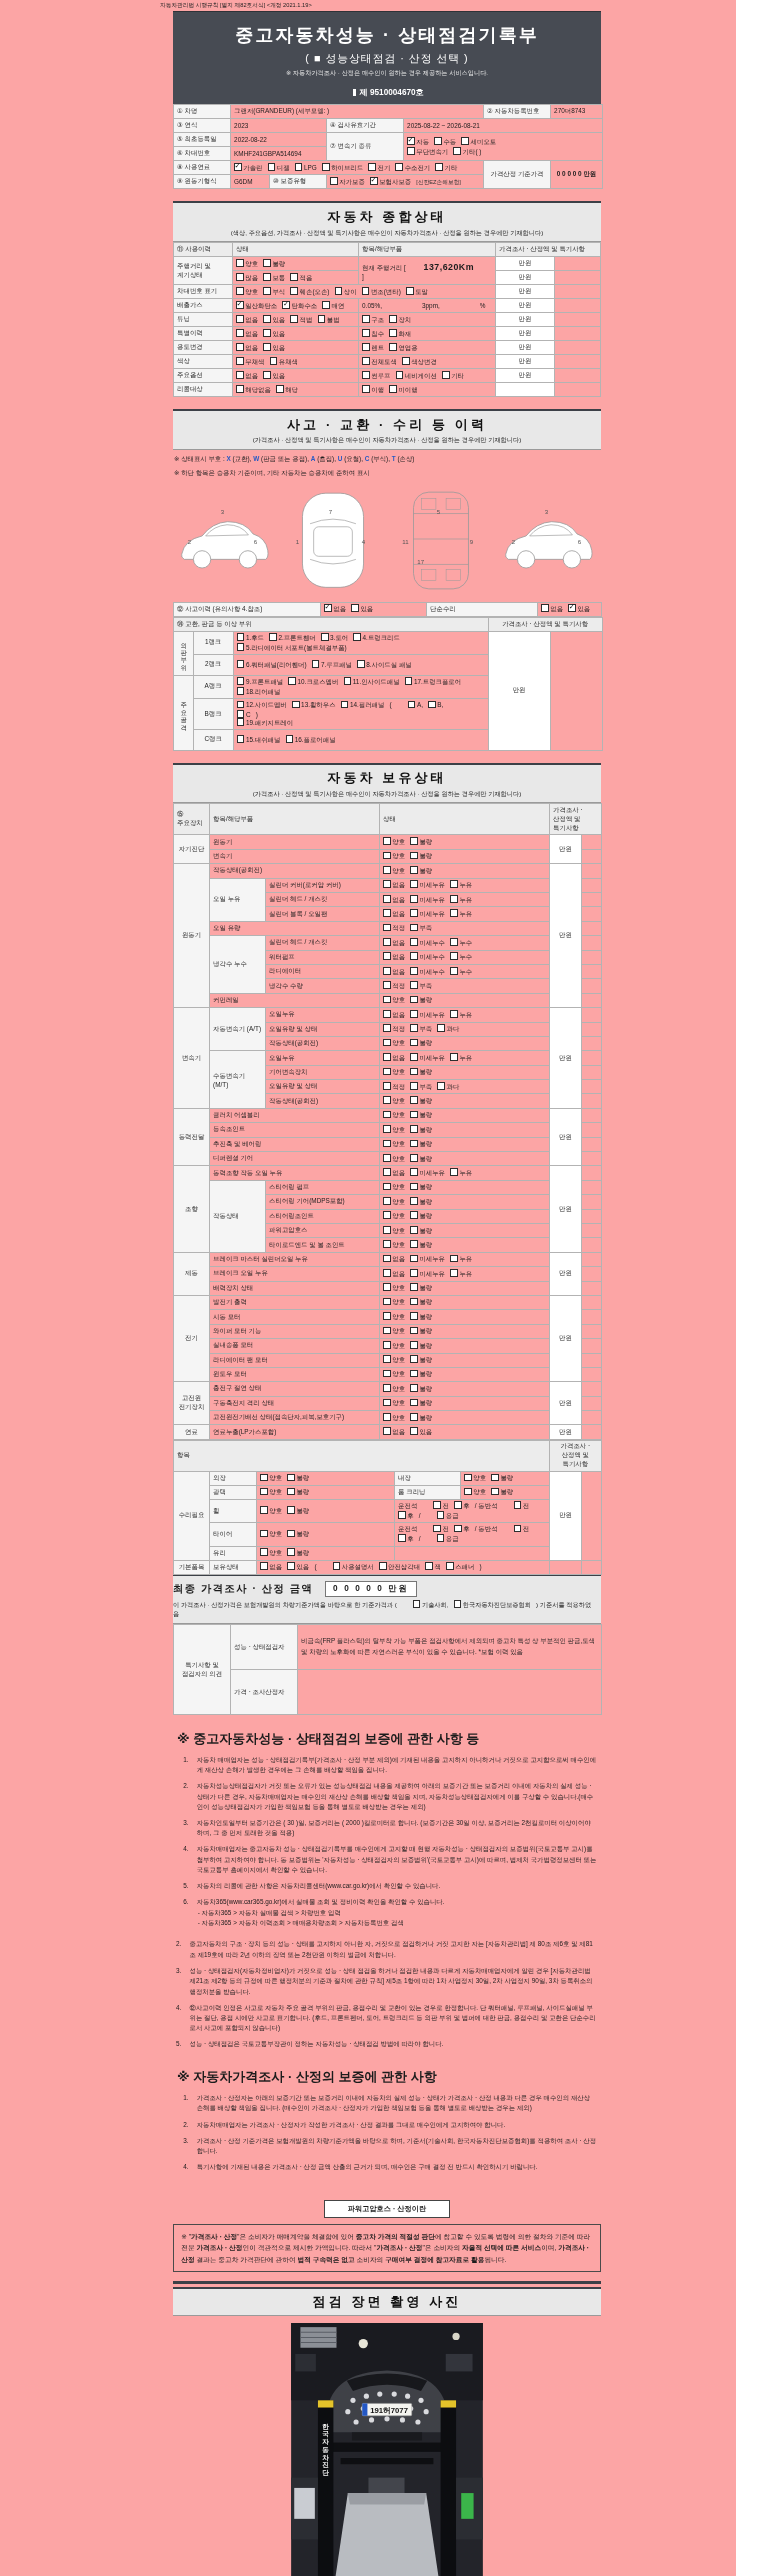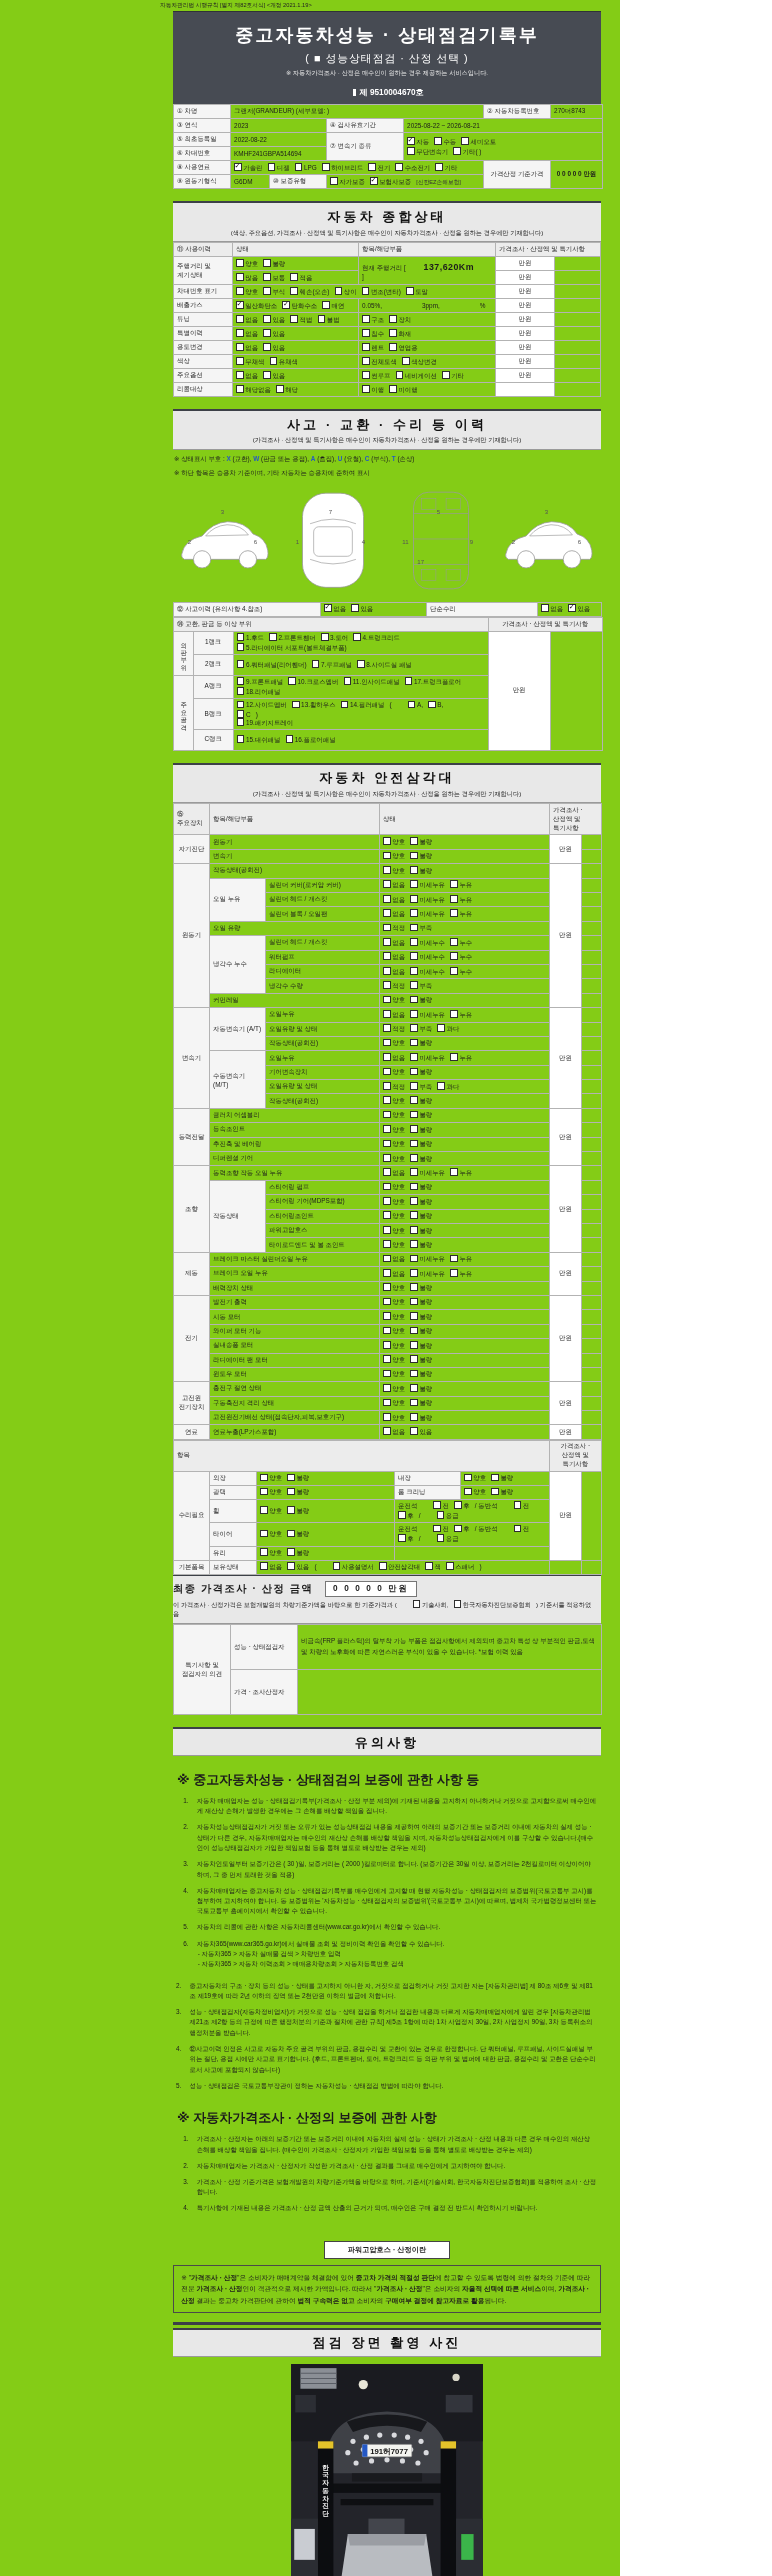--- a/index.html
+++ b/index.html
@@ -1,16 +1,16 @@
 <!DOCTYPE html>
 <html style="font-size:8.2px"><head>
 <meta charset="utf-8">
 <style>
   html,body{margin:0;padding:0;background:#fff;}
-  .page{position:relative;width:620px;height:2576px;background:#84cc16;overflow:hidden;
+  .page{position:relative;width:736px;height:2576px;background:#fca5a5;overflow:hidden;
         font-family:"Liberation Sans","DejaVu Sans",sans-serif;color:#1c1c1c;}
   .content{width:428px;margin-left:173px;}
   .topnote{font-size:5.7px;color:#222;padding:1.5px 0 1px 0;margin-left:-13px;}
   
   .band{background:#474b53;color:#fff;text-align:center;padding:11.3px 0 3.1px 0;border-top:1px solid #2f3237;}
   .band h1{margin:0;font-size:18px;letter-spacing:2.1px;font-weight:bold;}
   .band .sub{font-size:10.8px;margin-top:5.2px;letter-spacing:1px;}
   .band .note{font-size:6.2px;margin-top:3.1px;color:#e8e8e8;}
   .band .docno{text-align:center;font-size:8.2px;font-weight:bold;margin:8.2px 0 2.1px 3.1px;padding:1px 0;}
   .band .docno::before{content:"";display:inline-block;width:2.6px;height:7.2px;background:#fff;margin-right:3.6px;vertical-align:-1px;}
@@ -310,21 +310,21 @@
             <td><span class="opt"><span class="cb"></span><span>12.사이드멤버</span></span><span class="opt"><span class="cb"></span><span>13.휠하우스</span></span><span class="opt"><span class="cb"></span><span>14.필러패널</span></span><span class="txt">(</span><span class="opt"><span class="cb"></span><span>A,</span></span><span class="opt"><span class="cb"></span><span>B,</span></span><span class="opt"><span class="cb"></span><span>C</span></span><span class="txt">)</span><br><span class="opt"><span class="cb"></span><span>19.패키지트레이</span></span></td>
           </tr>
           <tr style="height:20.6px;">
             <td class="lab ctr">C랭크</td>
             <td><span class="opt"><span class="cb"></span><span>15.대쉬패널</span></span><span class="opt"><span class="cb"></span><span>16.플로어패널</span></span></td>
           </tr>
         </tbody>
       </table>
 
     <div class="sec-head">
-      <h2>자동차 안전삼각대</h2>
+      <h2>자동차 보유상태</h2>
       <div class="ssub">(가격조사 · 산정액 및 특기사항은 매수인이 자동차가격조사 · 산정을 원하는 경우에만 기재합니다)</div>
     </div>
     <table id="detail-table" class="dt">
       <colgroup>
           <col style="width:36px">
           <col style="width:56px">
           <col style="width:114px">
           <col style="width:170px">
           <col style="width:32px">
           <col style="width:19.6px">
@@ -644,23 +644,20 @@
         <td class="lab">성능 · 상태점검자</td>
         <td style="line-height:1.7;">비금속(FRP 플라스틱)의 탈부착 가능 부품은 점검사항에서 제외되며 중고차 특성 상 부분적인 판금,도색 및 차량의 노후화에 따른 자연스러운 부식이 있을 수 있습니다. *보험 이력 있음</td>
       </tr>
       <tr style="height:45px;">
         <td class="lab">가격 · 조사산정자</td>
         <td></td>
       </tr>
     </tbody>
       </table>
 
-    <div class="sec-head">
-      <h2>유의사항</h2>
-    </div>
     <div class="notes" id="notes">
         <div class="bhead">※ 중고자동차성능 · 상태점검의 보증에 관한 사항 등</div>
         <div class="item">
           <span class="num">1.</span>
           <span class="itxt">자동차 매매업자는 성능 · 상태점검기록부(가격조사 · 산정 부분 제외)에 기재된 내용을 고지하지 아니하거나 거짓으로 고지함으로써 매수인에게 재산상 손해가 발생한 경우에는 그 손해를 배상할 책임을 집니다.</span>
         </div>
         <div class="item">
           <span class="num">2.</span>
           <span class="itxt">자동차성능상태점검자가 거짓 또는 오류가 있는 성능상태점검 내용을 제공하여 아래의 보증기간 또는 보증거리 이내에 자동차의 실제 성능 · 상태가 다른 경우, 자동차매매업자는 매수인의 재산상 손해를 배상할 책임을 지며, 자동차성능상태점검자에게 이를 구상할 수 있습니다.(매수인이 성능상태점검자가 가입한 책임보험 등을 통해 별도로 배상받는 경우는 제외)</span>
         </div>

